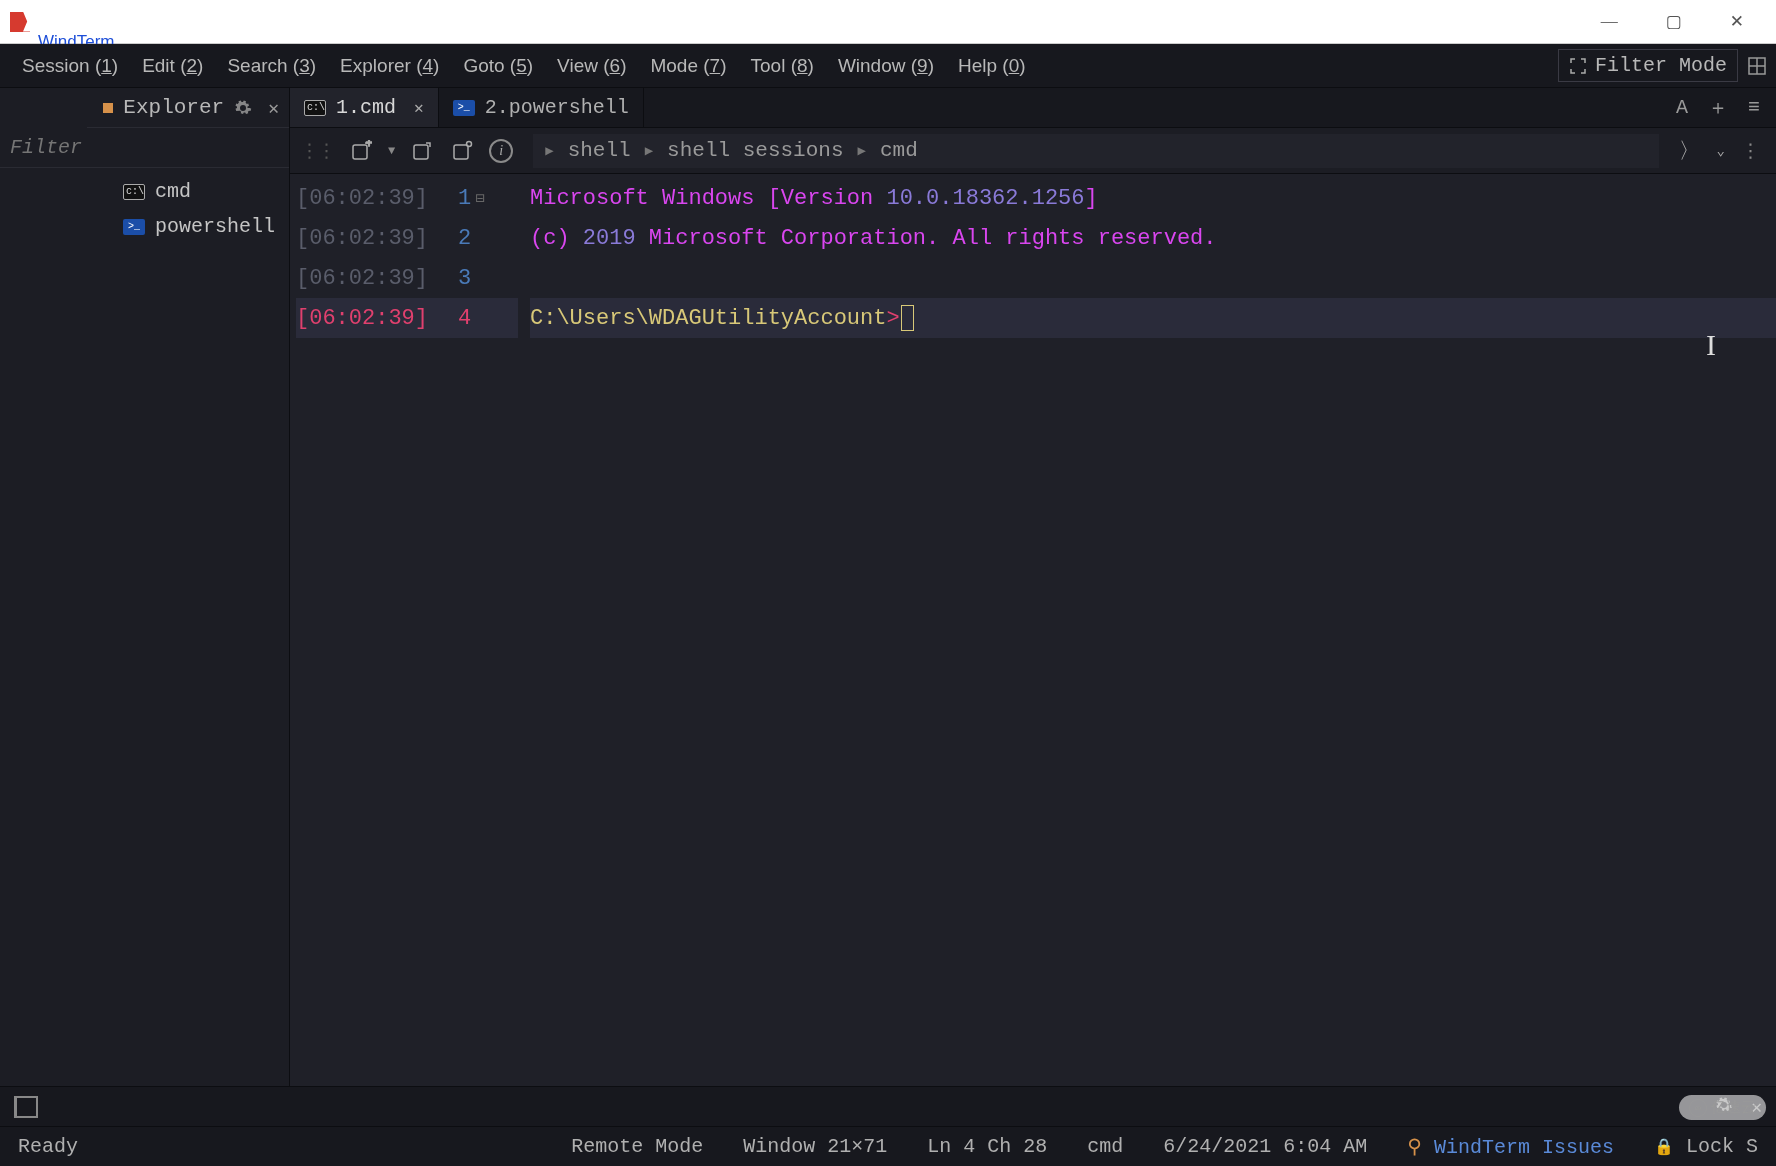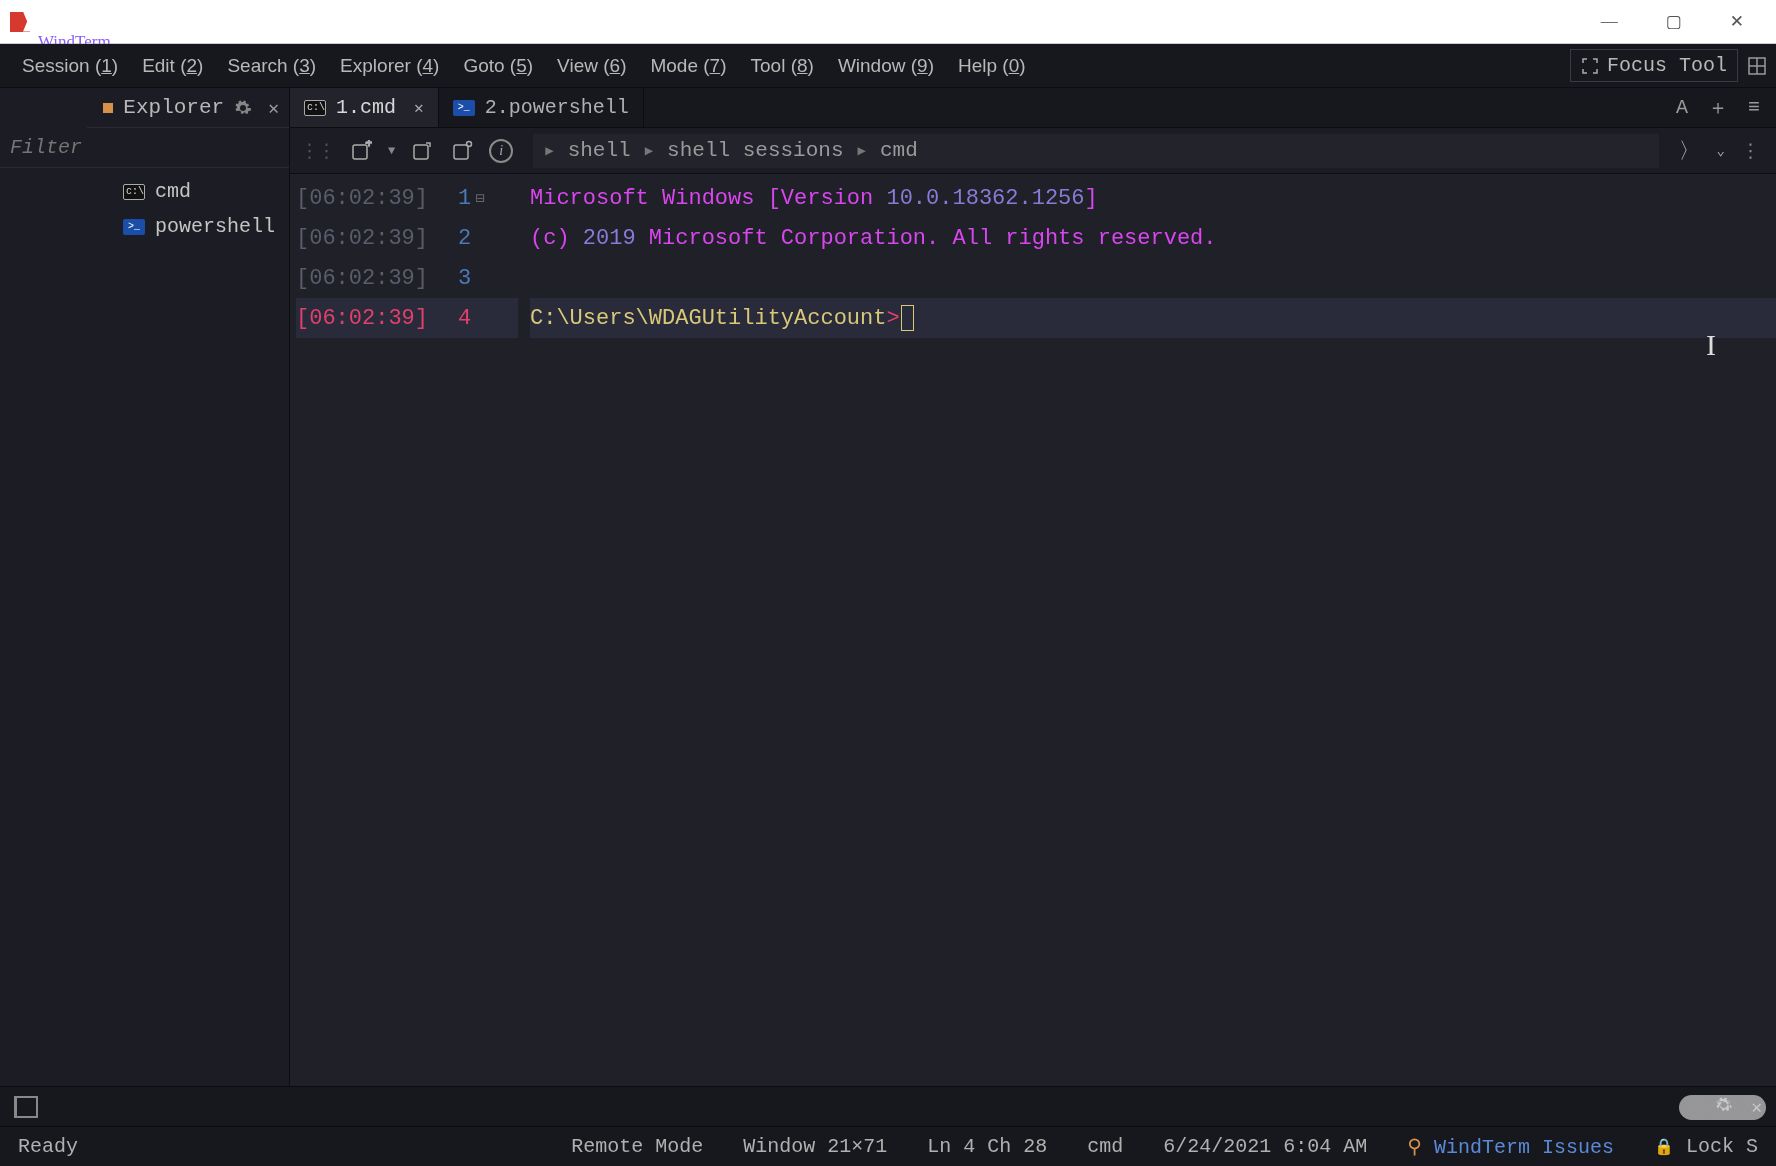--- a/index.html
+++ b/index.html
@@ -26,21 +26,21 @@
 .titlebar .logo {
   width: 20px; height: 20px;
   background: #d63a2f;
   margin: 0 8px 0 6px;
   position: relative;
 }
 .titlebar .logo::after {
   content:''; position:absolute; right:0; top:0; bottom:0; width:7px; background:#fff;
   clip-path: polygon(0 0, 100% 0, 100% 100%, 0 100%, 60% 50%);
 }
-.titlebar .title { font-family: Liberation Serif, serif; font-size: 17px; color:#8b5cf6;margin-top:40px; }
+.titlebar .title { font-family: Liberation Sans, sans-serif; font-size: 17px; color:#1d4ed8;margin-top:40px; }
 .win-controls { margin-left:auto; display:flex; gap:48px; padding-right:28px; color:#555; font-family:'Segoe UI Symbol'; font-size:17px;}
 .win-controls span { cursor:default; }
 
 .menubar {
   height: 44px;
   background: #17181e;
   display:flex; align-items:center; padding: 0 10px;
   border-bottom: 1px solid #0c0d11;
   gap: 0;
 }
@@ -201,21 +201,21 @@
   <span class="menu-item"><span>Help</span> (<span class="ul">0</span>)</span>
   <div class="spacer"></div>
   <div class="focus-mode">
     <span>
       <svg width="18" height="18" viewBox="0 0 18 18">
           <g stroke="#aaa" stroke-width="1.5" fill="none">
             <path d="M2 6V2h4M16 6V2h-4M2 12v4h4M16 12v4h-4"></path>
           </g>
         </svg>
     </span>
-    <span>Focus Tool</span>
+    <span>Filter Mode</span>
   </div>
   <span style="margin-left:10px">
     <svg width="18" height="18" viewBox="0 0 18 18">
         <g stroke="#999" stroke-width="1.5" fill="none">
           <rect x="1" y="1" width="16" height="16"></rect>
           <line x1="1" y1="9" x2="17" y2="9"></line>
           <line x1="9" y1="1" x2="9" y2="17"></line>
         </g>
       </svg>
   </span>

